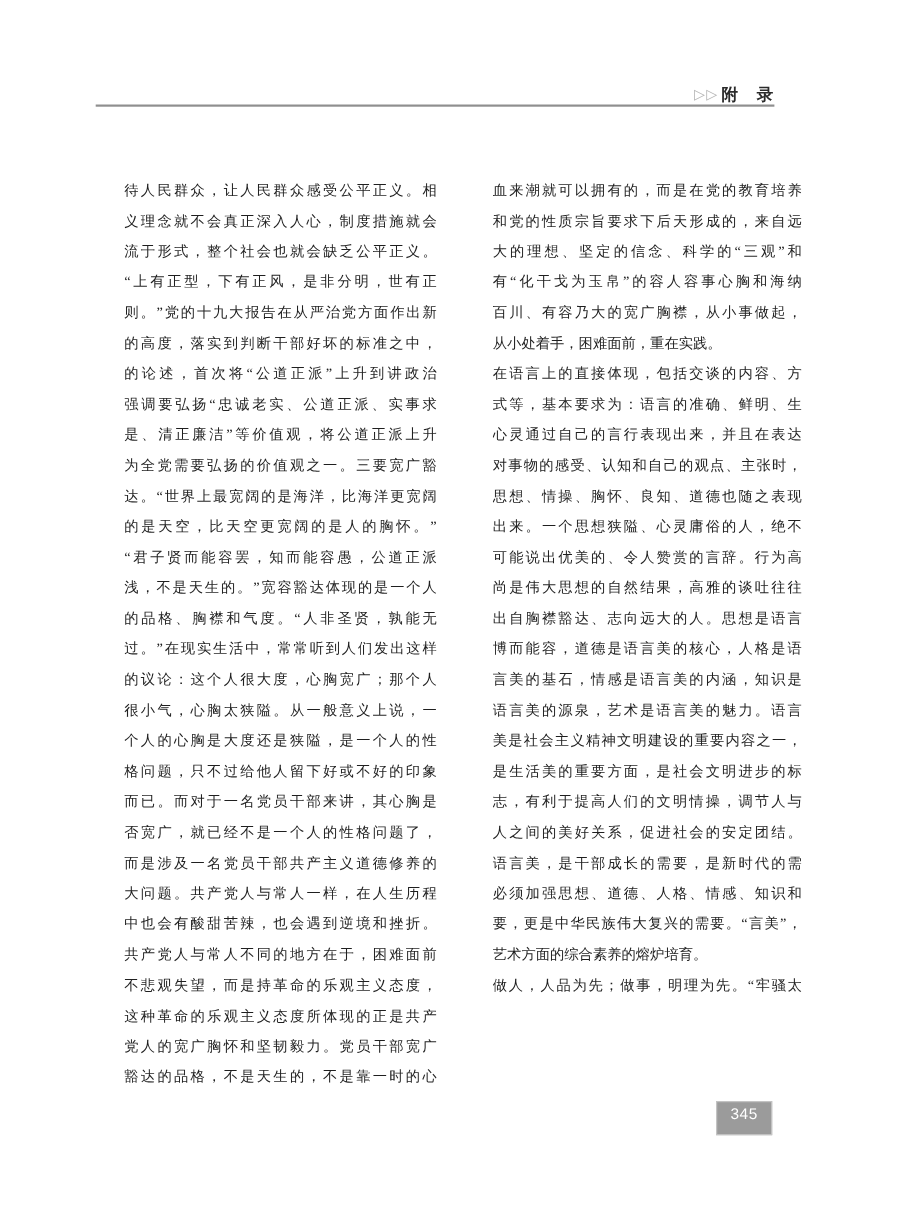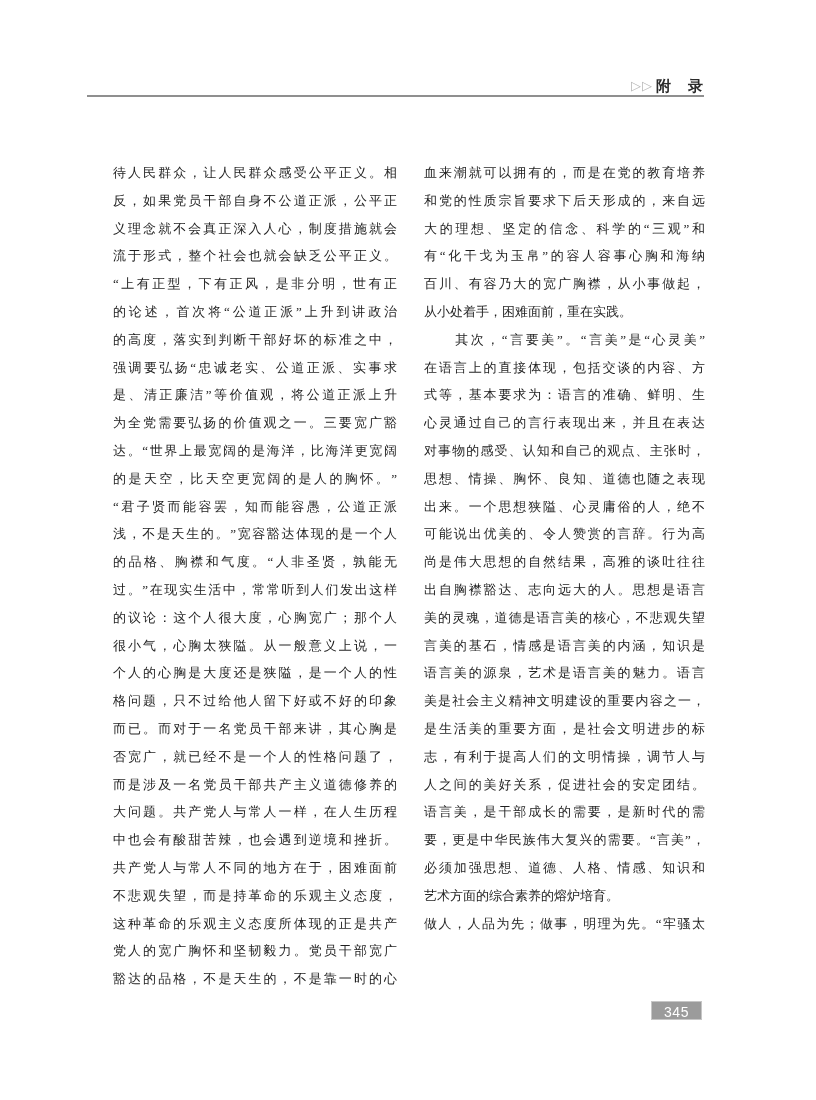--- a/index.html
+++ b/index.html
@@ -39,37 +39,37 @@
 
   .col {
     position: absolute;
     top: 119px;
     color: var(--body-text, #1f1f1f);
     font-size: 13px;
     line-height: 27.8px;
     margin-top: 40px;
   }
   .col-left  { left: 113px; width: 284px; }
-  .col-right { left: 424px; width: 281px; }
+  .col-right { left: 448px; width: 281px; }
 
   .line {
     text-align: justify;
     text-align-last: justify;
     text-justify: inter-character;
     height: 27.8px;
     overflow: hidden;
   }
   .line.para-end {
     text-align-last: left;
   }
 
   .badge {
     position: absolute;
     left: 651px; top: 1001px;
-    width: 51px; height: 19px;
+    width: 51px; height: 31px;
     background: var(--badge-bg, #9b9b9b);
     border: 1px solid #c6c6c6;
     box-sizing: border-box;
     color: var(--badge-text, #ffffff);
     font-family: "Liberation Sans", sans-serif;
     font-size: 14px;
     line-height: 20px;
     text-align: center;
     letter-spacing: 0.5px;
   }
@@ -80,26 +80,26 @@
 <div class="page">
 
   <div class="header">
     <span class="marker">▷▷</span><span class="title">附　录</span>
   </div>
 
   <div class="rule"></div>
 
   <div class="col col-left">
       <div class="line">待人民群众，让人民群众感受公平正义。相</div>
-      <div class="line">反，如果党员干部自身不公道正派，公平正</div>
       <div class="line">义理念就不会真正深入人心，制度措施就会</div>
       <div class="line">流于形式，整个社会也就会缺乏公平正义。</div>
       <div class="line">“上有正型，下有正风，是非分明，世有正</div>
+      <div class="line">则。”党的十九大报告在从严治党方面作出新</div>
+      <div class="line">的高度，落实到判断干部好坏的标准之中，</div>
       <div class="line">的论述，首次将“公道正派”上升到讲政治</div>
-      <div class="line">的高度，落实到判断干部好坏的标准之中，</div>
       <div class="line">强调要弘扬“忠诚老实、公道正派、实事求</div>
       <div class="line">是、清正廉洁”等价值观，将公道正派上升</div>
       <div class="line">为全党需要弘扬的价值观之一。三要宽广豁</div>
       <div class="line">达。“世界上最宽阔的是海洋，比海洋更宽阔</div>
       <div class="line">的是天空，比天空更宽阔的是人的胸怀。”</div>
       <div class="line">“君子贤而能容罢，知而能容愚，公道正派</div>
       <div class="line">浅，不是天生的。”宽容豁达体现的是一个人</div>
       <div class="line">的品格、胸襟和气度。“人非圣贤，孰能无</div>
       <div class="line">过。”在现实生活中，常常听到人们发出这样</div>
       <div class="line">的议论：这个人很大度，心胸宽广；那个人</div>
@@ -118,39 +118,38 @@
       <div class="line">豁达的品格，不是天生的，不是靠一时的心</div>
     </div>
 
   <div class="col col-right">
       <div class="line">血来潮就可以拥有的，而是在党的教育培养</div>
       <div class="line">和党的性质宗旨要求下后天形成的，来自远</div>
       <div class="line">大的理想、坚定的信念、科学的“三观”和</div>
       <div class="line">有“化干戈为玉帛”的容人容事心胸和海纳</div>
       <div class="line">百川、有容乃大的宽广胸襟，从小事做起，</div>
       <div class="line para-end">从小处着手，困难面前，重在实践。</div>
-      <div class="line">　　其次，“言要美”。“言美”是“心灵美”</div>
       <div class="line">在语言上的直接体现，包括交谈的内容、方</div>
       <div class="line">式等，基本要求为：语言的准确、鲜明、生</div>
       <div class="line">心灵通过自己的言行表现出来，并且在表达</div>
       <div class="line">对事物的感受、认知和自己的观点、主张时，</div>
       <div class="line">思想、情操、胸怀、良知、道德也随之表现</div>
       <div class="line">出来。一个思想狭隘、心灵庸俗的人，绝不</div>
       <div class="line">可能说出优美的、令人赞赏的言辞。行为高</div>
       <div class="line">尚是伟大思想的自然结果，高雅的谈吐往往</div>
       <div class="line">出自胸襟豁达、志向远大的人。思想是语言</div>
-      <div class="line">美的灵魂，道德是语言美的核心，不悲观失望</div>
+      <div class="line">博而能容，道德是语言美的核心，人格是语</div>
       <div class="line">言美的基石，情感是语言美的内涵，知识是</div>
       <div class="line">语言美的源泉，艺术是语言美的魅力。语言</div>
       <div class="line">美是社会主义精神文明建设的重要内容之一，</div>
       <div class="line">是生活美的重要方面，是社会文明进步的标</div>
       <div class="line">志，有利于提高人们的文明情操，调节人与</div>
       <div class="line">人之间的美好关系，促进社会的安定团结。</div>
       <div class="line">语言美，是干部成长的需要，是新时代的需</div>
+      <div class="line">必须加强思想、道德、人格、情感、知识和</div>
       <div class="line">要，更是中华民族伟大复兴的需要。“言美”，</div>
-      <div class="line">必须加强思想、道德、人格、情感、知识和</div>
       <div class="line para-end">艺术方面的综合素养的熔炉培育。</div>
       <div class="line">做人，人品为先；做事，明理为先。“牢骚太</div>
     </div>
 
   <div class="badge">345</div>
 
 </div>
 
 </body></html>

